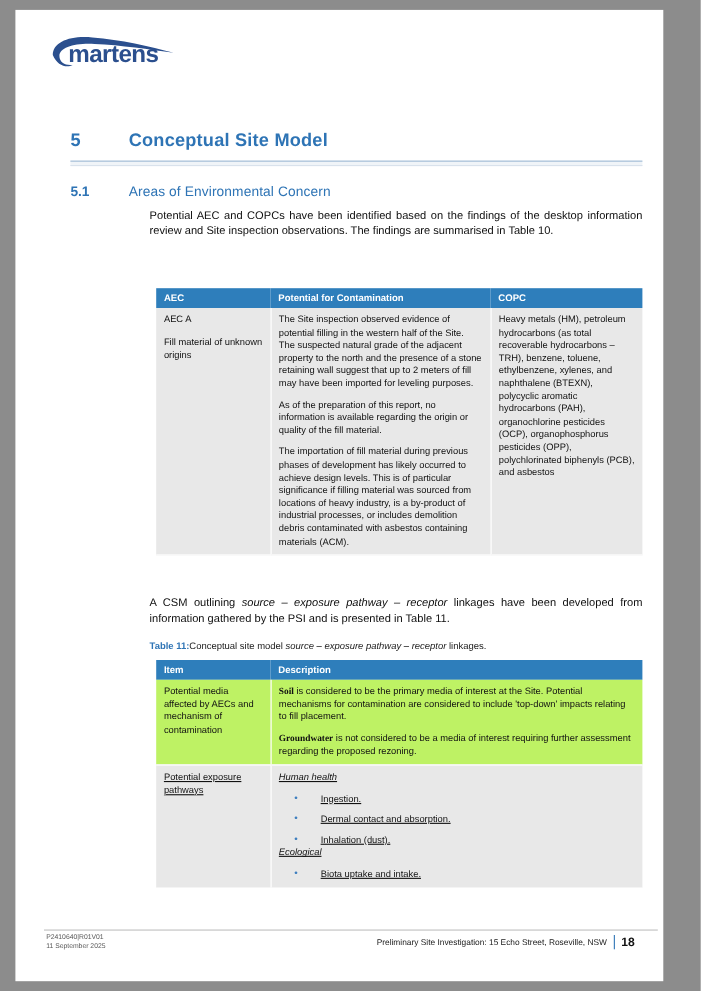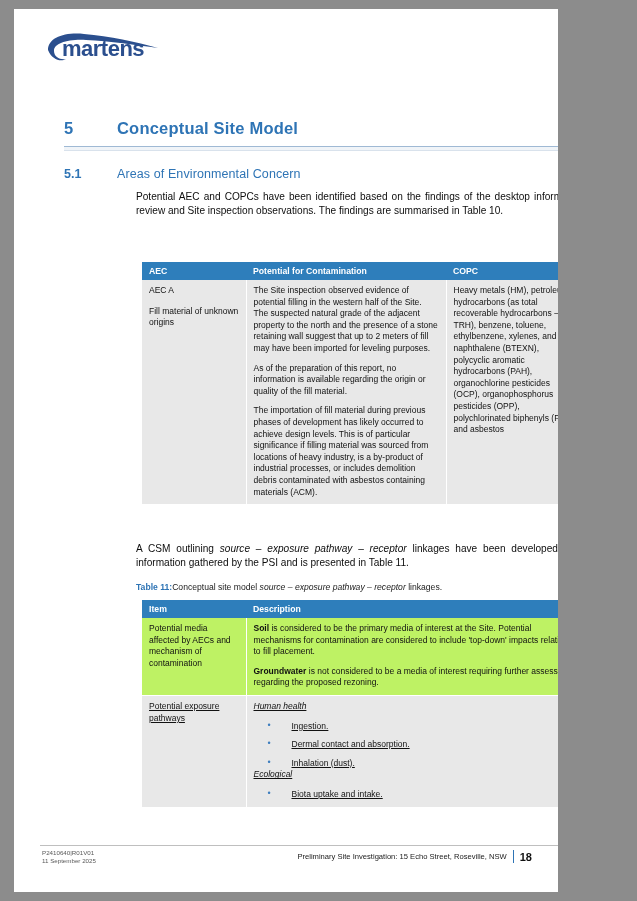--- a/index.html
+++ b/index.html
@@ -4,21 +4,21 @@
 <style>
   html,body{margin:0;padding:0;}
   body{
     width:637px;height:901px;
     background:#8c8c8c;
     font-family:"Liberation Sans", sans-serif;
     overflow:hidden;
   }
   .page{
     position:absolute;left:14px;top:9px;
-    width:544px;height:883px;
+    width:589px;height:883px;
     background:#ffffff;
     box-sizing:border-box;
     overflow:hidden;
   }
   
   .logo-wrap{position:absolute;left:26px;top:19px;width:200px;height:40px;}
   .logo-svg{display:block;}
   
   .h1-row{
     position:absolute;left:50px;top:110px;width:520px;
@@ -78,21 +78,21 @@
   .t11 td p:last-child{margin-bottom:0;}
   .t11 .bullets{list-style:none;margin:0;padding:0;}
   .t11 .bullets li{
     position:relative;padding-left:38px;margin:0 0 7px 0;
   }
   .t11 .bullets li:last-child{margin-bottom:0;}
   .t11 .bullets li:before{
     content:"•";position:absolute;left:14px;top:-1px;color:#3f7fbf;font-size:9px;
   }
   .ital{font-style:italic;}
-  .bold{font-weight:bold;}
+  .bold{font-weight:bold;font-family:Liberation Serif, serif;}
   .sub-h{font-style:italic;margin:0 0 6px 0;}
   .sub-h2{font-style:italic;margin:7px 0 6px 0;}
   
   .foot-rule{
     position:absolute;left:26px;top:836px;width:558px;height:0;
     border-top:1px solid #bfbfbf;
   }
   .foot-left{
     position:absolute;left:28px;top:840px;width:200px;
     font-size:6.2px;line-height:8.2px;color:#595959;

